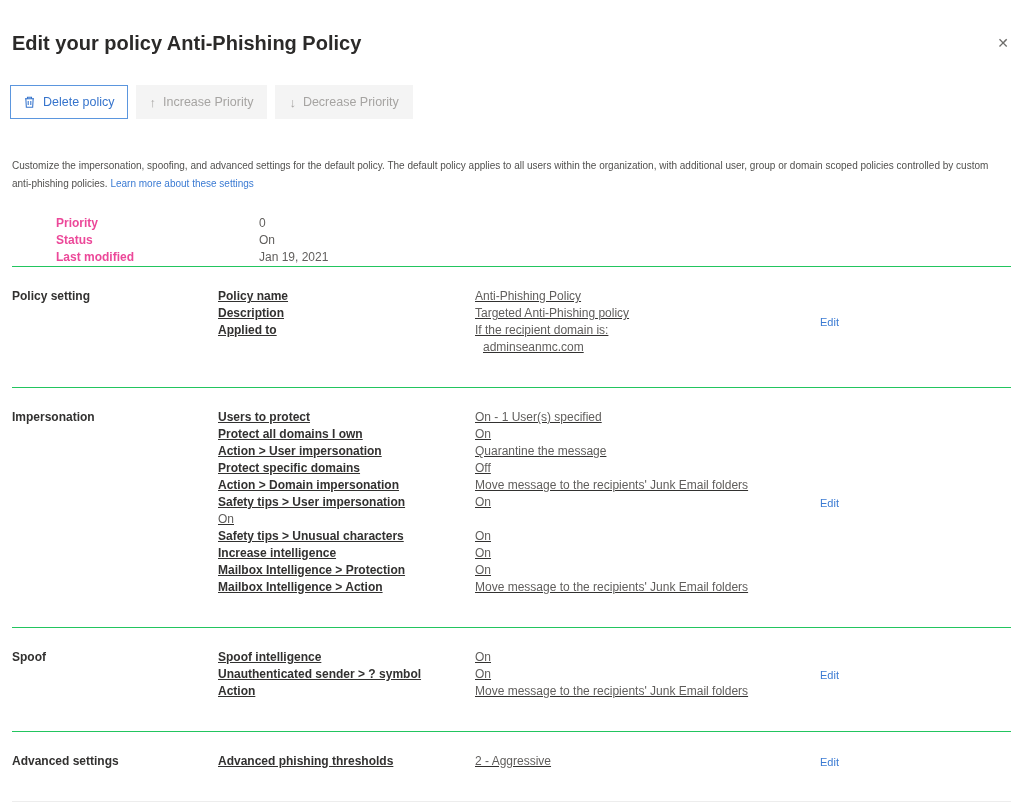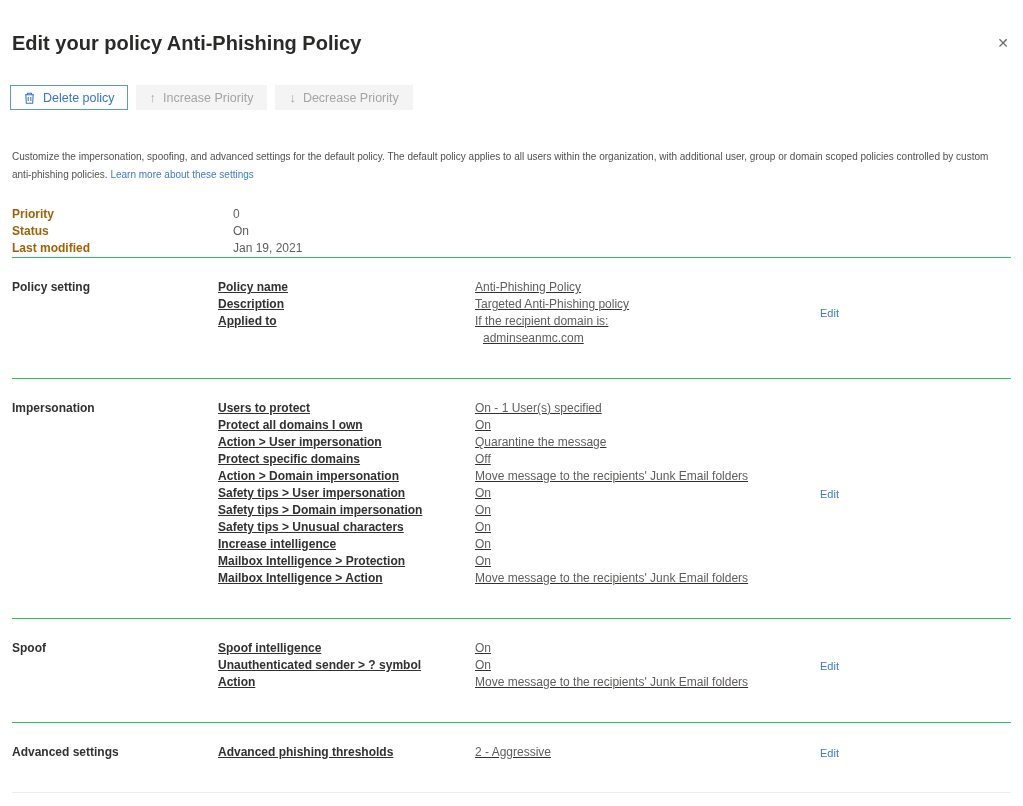--- a/index.html
+++ b/index.html
@@ -22,21 +22,21 @@
 
   h1.title {
     margin: 30px 0 0 12px;
     font-size: 20px; font-weight: bold; color: #2b2a29;
     line-height: 27px;
   }
 
   .toolbar { display: flex; gap: 8px; margin: 28px 0 0 10px; }
   .btn {
     display: inline-flex; align-items: center; gap: 7px;
-    height: 25px; font-size: 12.5px; cursor: pointer;
+    height: 34px; font-size: 12.5px; cursor: pointer;
     font-family: "Liberation Sans", sans-serif;
   }
   .btn-delete {
     background: #fff; border: 1px solid #5b96de; color: #3674cc;
     padding: 0 12px;
   }
   .btn-disabled {
     background: #f4f4f4; border: none; color: #a6a4a2;
     padding: 0 14px; cursor: default;
   }
@@ -46,21 +46,21 @@
   .desc {
     margin: 38px 12px 8px 12px; max-width: 995px;
     font-size: 10px; line-height: 18px; color: #51504e;
   }
   .desc a { color: #3b7bd3; text-decoration: none; cursor: pointer; }
 
   .content { margin: 0 12px; }
 
   .meta { margin-top: 22px; }
   .meta-row { display: flex; line-height: 17px; font-size: 12px; }
-  .meta-label { width: 221px; font-weight: bold; color: #a16207; }
+  .meta-label { width: 203px; font-weight: bold; color: #ec4899; margin-left: 44px; }
   .meta-value { color: #605e5c; }
 
   .section {
     display: flex; border-top: 1px solid #22c55e;
     padding: 21px 0 31px 0;
   }
   .section:first-of-type { margin-top: 18px; }
   .sec-name { width: 206px; font-size: 12px; font-weight: bold; color: #323130; line-height: 17px; }
   .sec-rows { width: 602px; text-decoration: underline; }
   .row { display: flex; line-height: 17px; font-size: 12px; }
@@ -173,21 +173,20 @@
         </div>
         <div class="row">
           <span class="row-label">Action &gt; Domain impersonation</span>
           <span class="row-value">Move message to the recipients' Junk Email folders</span>
         </div>
         <div class="row">
           <span class="row-label">Safety tips &gt; User impersonation</span>
           <span class="row-value">On</span>
         </div>
         <div class="row">
-          <span class="row-label">Safety tips &gt; Domain impersonation</span>
           <span class="row-value">On</span>
         </div>
         <div class="row">
           <span class="row-label">Safety tips &gt; Unusual characters</span>
           <span class="row-value">On</span>
         </div>
         <div class="row">
           <span class="row-label">Increase intelligence</span>
           <span class="row-value">On</span>
         </div>

